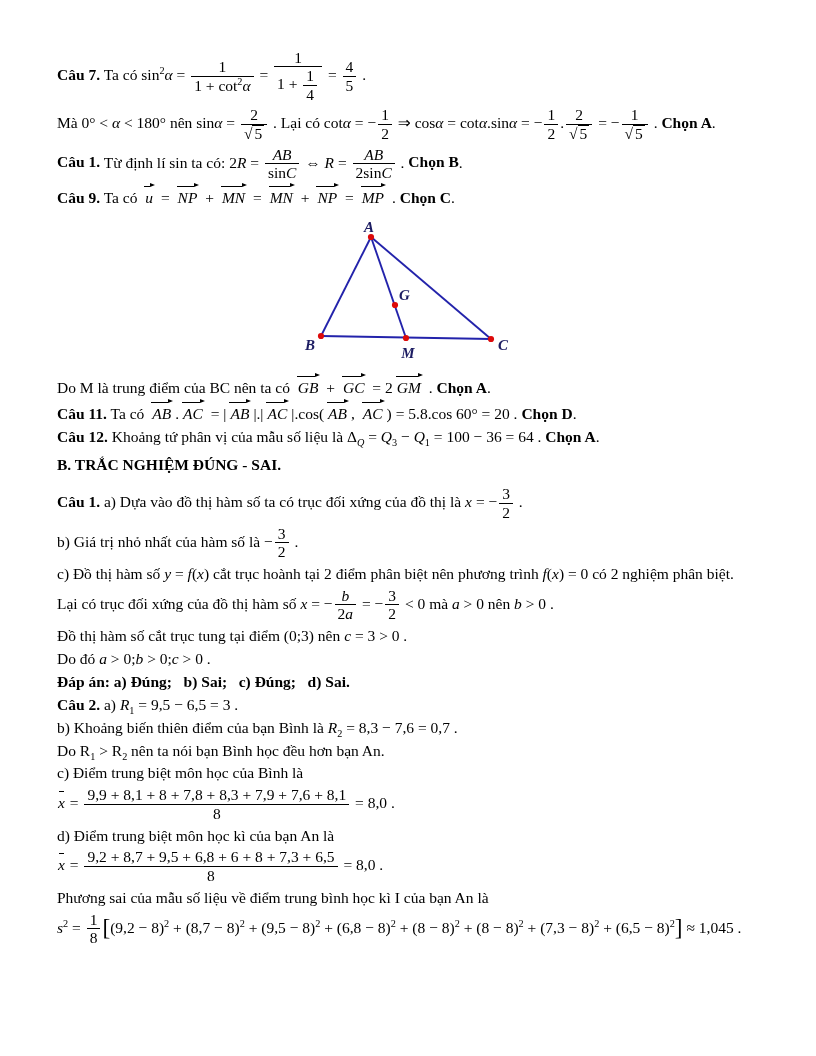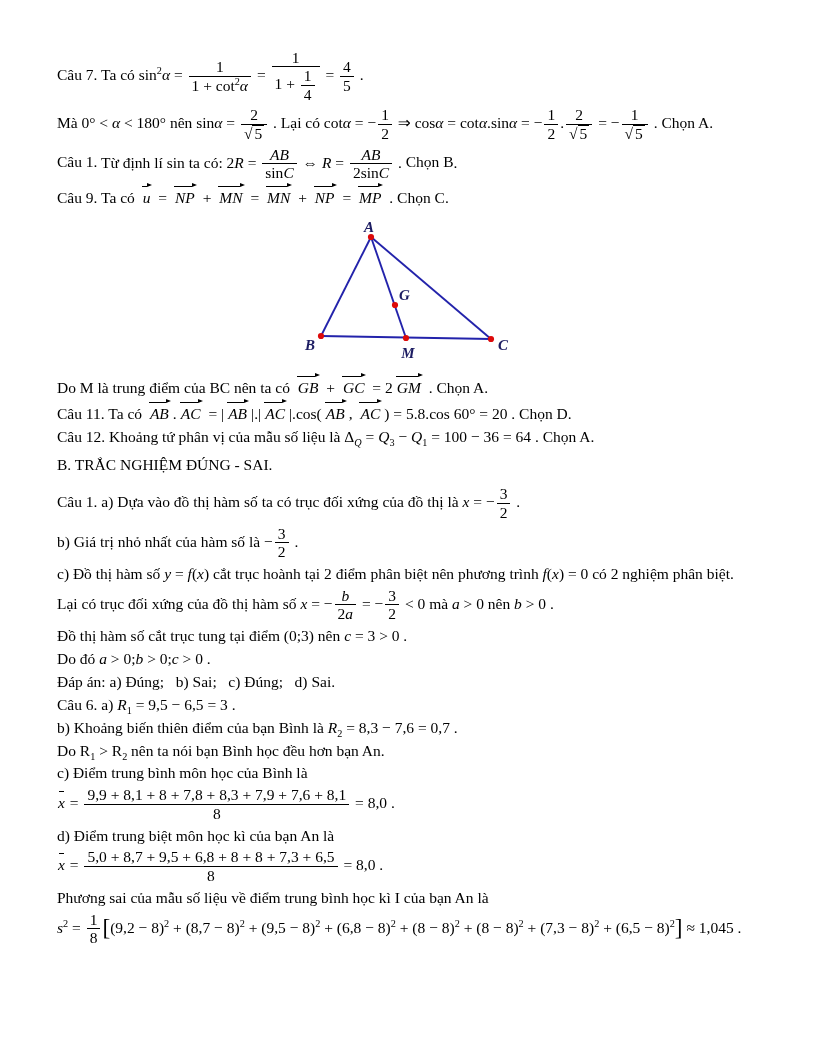--- a/index.html
+++ b/index.html
@@ -4,21 +4,21 @@
 <style>
   html,body{margin:0;padding:0;background:#ffffff;}
   .page{
     width:816px;height:1056px;box-sizing:border-box;
     padding:46px 52px 0 57px;
     font-family:"Liberation Serif",serif;
     font-size:15.5px;line-height:1.32;color:#000;
     overflow:hidden;
   }
   .line{margin:2.5px 0;}
-  .b{font-weight:normal;margin-top:13px;}
+  .b{font-weight:bold;margin-top:13px;}
   .it{font-style:italic;}
   .sup{font-size:0.66em;vertical-align:super;line-height:0;}
   .sub{font-size:0.66em;vertical-align:sub;line-height:0;}
   .frac{display:inline-flex;flex-direction:column;text-align:center;vertical-align:middle;margin:0 2px;line-height:1.15;}
   .frac>.num{display:block;padding:0 3px;border-bottom:1px solid #000;}
   .frac>.den{display:block;padding:0 3px;}
   .sqrt{display:inline-flex;align-items:flex-end;}
   .sqrt>.rad{line-height:1.05;}
   .sqrt>.rand{border-top:1px solid #000;padding:0 2px;line-height:1.05;}
   .vec{position:relative;display:inline-block;margin:0 2px;padding:3px 2px 0 2px;}
@@ -116,31 +116,31 @@
       <div class="line" data-name="line-c1-axis">Lại có trục đối xứng của đồ thị hàm số <span class="it">x</span> = −<span class="frac">
           <span class="num"><span class="it">b</span></span>
           <span class="den">2<span class="it">a</span></span>
         </span> = −<span class="frac">
           <span class="num">3</span>
           <span class="den">2</span>
         </span> &lt; 0 mà <span class="it">a</span> &gt; 0 nên <span class="it">b</span> &gt; 0 .</div>
       <div class="line" data-name="line-c1-intercept">Đồ thị hàm số cắt trục tung tại điểm (0;3) nên <span class="it">c</span> = 3 &gt; 0 .</div>
       <div class="line" data-name="line-c1-conclusion">Do đó <span class="it">a</span> &gt; 0;<span class="it">b</span> &gt; 0;<span class="it">c</span> &gt; 0 .</div>
       <div class="line" data-name="line-c1-answer"><span class="b">Đáp án: a) Đúng;&nbsp;&nbsp;&nbsp;b) Sai;&nbsp;&nbsp;&nbsp;c) Đúng;&nbsp;&nbsp;&nbsp;d) Sai.</span></div>
-      <div class="line" data-name="line-c2a"><span class="b">Câu 6.</span> a) <span class="it">R</span><span class="sub">1</span> = 9,5 − 6,5 = 3 .</div>
+      <div class="line" data-name="line-c2a"><span class="b">Câu 2.</span> a) <span class="it">R</span><span class="sub">1</span> = 9,5 − 6,5 = 3 .</div>
       <div class="line" data-name="line-c2b">b) Khoảng biến thiên điểm của bạn Bình là <span class="it">R</span><span class="sub">2</span> = 8,3 − 7,6 = 0,7 .</div>
       <div class="line" data-name="line-c2-compare">Do R<span class="sub">1</span> &gt; R<span class="sub">2</span> nên ta nói bạn Bình học đều hơn bạn An.</div>
-      <div class="line" data-name="line-c2c">c) Điểm trung bình môn học của Bình là</div>
+      <div class="line" data-name="line-c2c">c) Điểm trung biệt môn học của Bình là</div>
       <div class="line" data-name="line-c2c-mean"><span class="bar" data-name="mean-bar-x"><span class="it">x</span></span> = <span class="frac">
           <span class="num">9,9 + 8,1 + 8 + 7,8 + 8,3 + 7,9 + 7,6 + 8,1</span>
           <span class="den">8</span>
         </span> = 8,0 .</div>
       <div class="line" data-name="line-c2d">d) Điểm trung biệt môn học kì của bạn An là</div>
       <div class="line" data-name="line-c2d-mean"><span class="bar" data-name="mean-bar-x"><span class="it">x</span></span> = <span class="frac">
-          <span class="num">5,0 + 8,7 + 9,5 + 6,8 + 8 + 8 + 7,3 + 6,5</span>
+          <span class="num">9,2 + 8,7 + 9,5 + 6,8 + 6 + 8 + 7,3 + 6,5</span>
           <span class="den">8</span>
         </span> = 8,0 .</div>
       <div class="line" data-name="line-c2-variance-intro">Phương sai của mẫu số liệu về điểm trung bình học kì I của bạn An là</div>
       <div class="line" data-name="line-c2-variance"><span class="it">s</span><span class="sup">2</span> = <span class="frac">
           <span class="num">1</span>
           <span class="den">8</span>
         </span><span class="big">[</span>(9,2 − 8)<span class="sup">2</span> + (8,7 − 8)<span class="sup">2</span> + (9,5 − 8)<span class="sup">2</span> + (6,8 − 8)<span class="sup">2</span> + (8 − 8)<span class="sup">2</span> + (8 − 8)<span class="sup">2</span> + (7,3 − 8)<span class="sup">2</span> + (6,5 − 8)<span class="sup">2</span><span class="big">]</span> ≈ 1,045 .</div>
     </div>
 </div>
 

